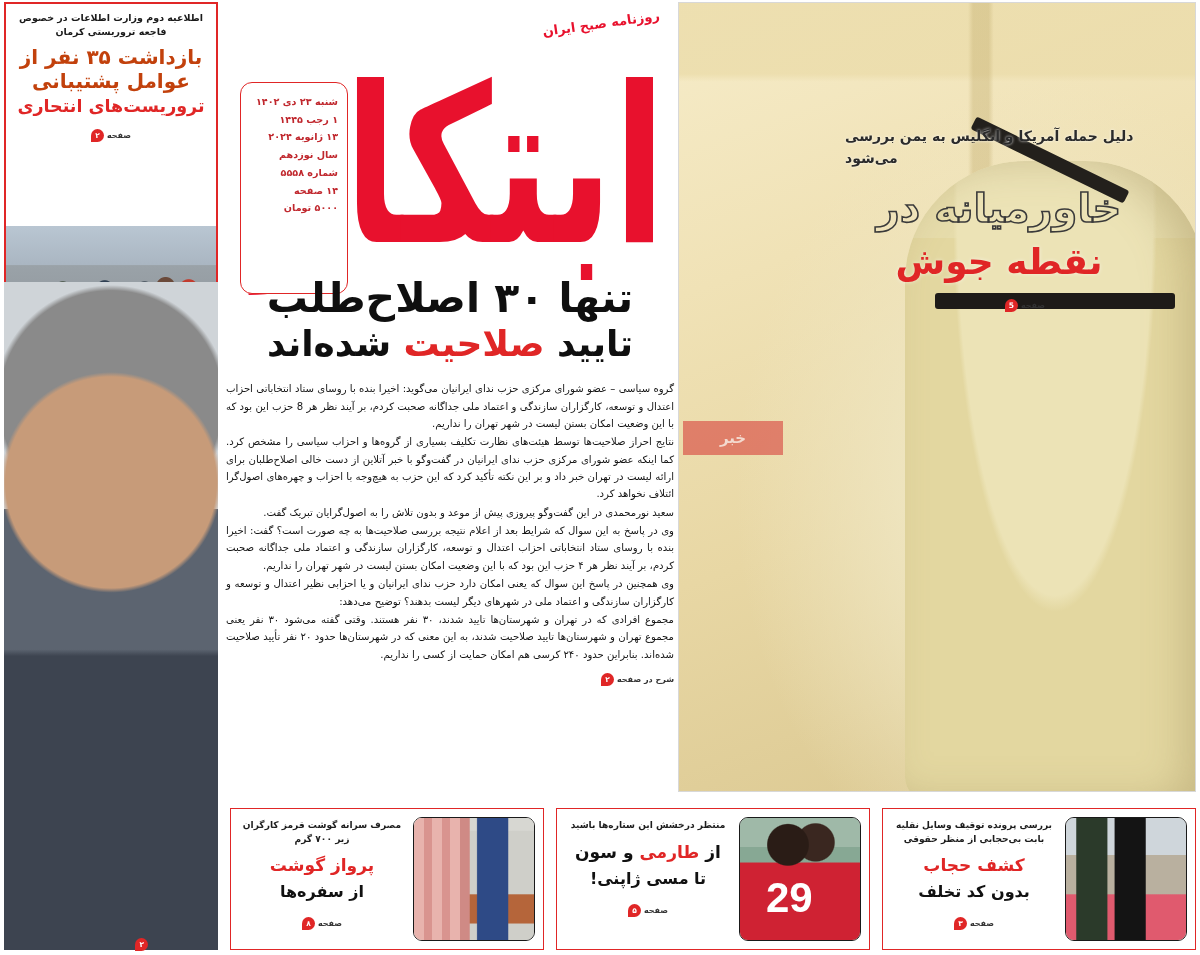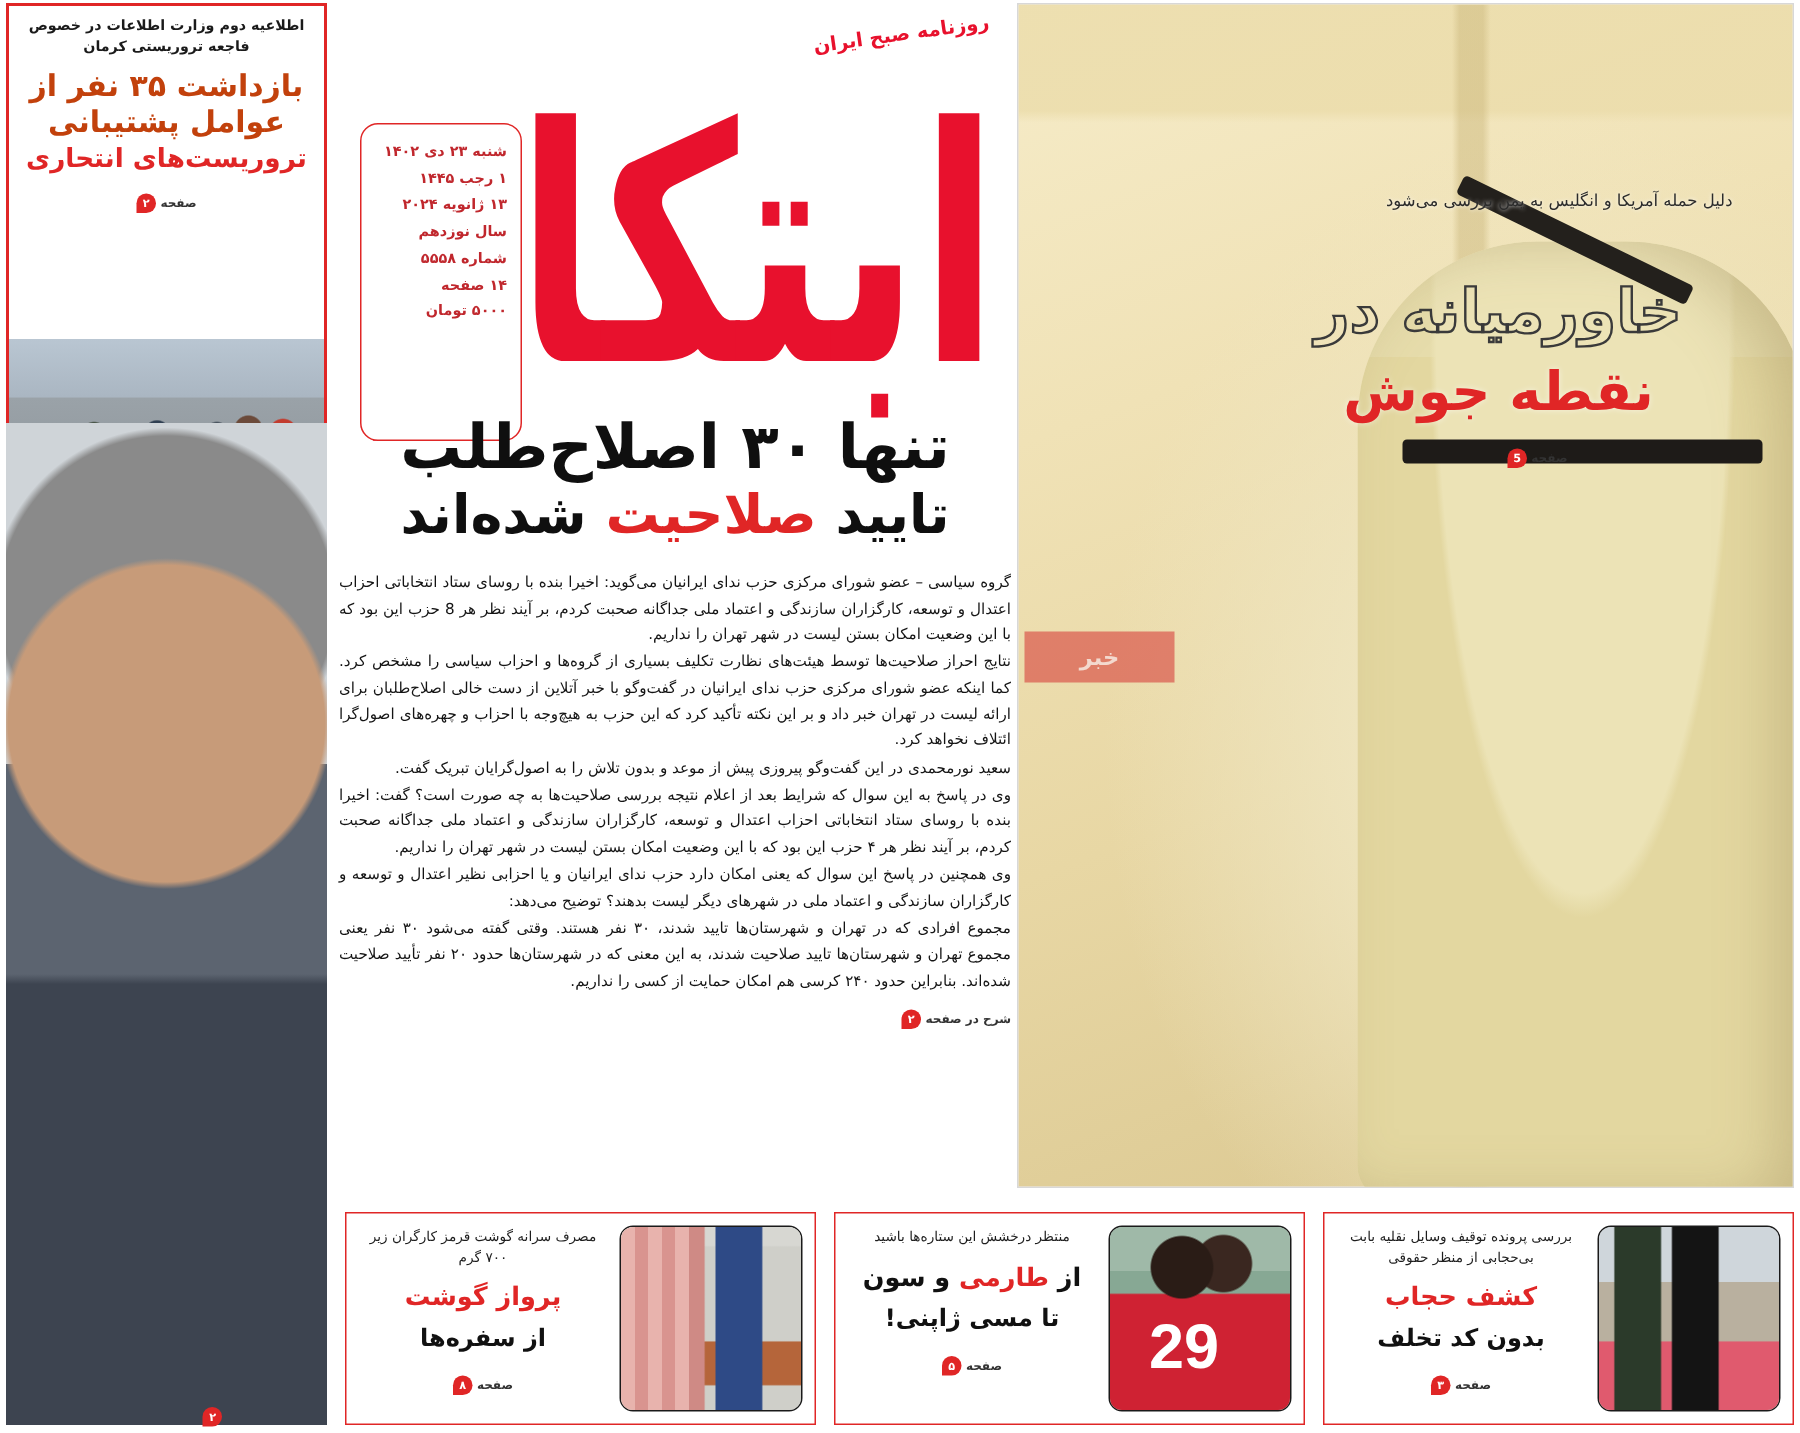--- a/index.html
+++ b/index.html
@@ -188,22 +188,22 @@
   .rightblock {
     position: absolute; left: 678px; top: 2px;
     width: 518px; height: 790px;
     border: 1.6px solid #d8d8d8;
     background: #f3ead7;
     overflow: hidden;
   }
   .rb-photo { position: absolute; inset: 0; }
   .rb-kicker {
     position: absolute; right: 40px; top: 122px; width: 310px;
-    font-size: 11px; font-weight: 400; color: #2b2b2b;
-    text-align: right; direction: rtl; line-height: 1.6;
+    font-size: 14px; font-weight: 700; color: #2b2b2b;
+    text-align: left; direction: rtl; line-height: 1.6;
     text-shadow: 0 0 3px rgba(255,255,255,.9);
   }
   .rb-h1 {
     position: absolute; right: 36px; top: 182px; width: 320px;
     font-size: 40px; font-weight: 900; direction: rtl; text-align: center;
     color: transparent;
     -webkit-text-stroke: 1.6px #3a3a3a;
     letter-spacing: -1px;
   }
   .rb-h2 {
@@ -242,21 +242,21 @@
     width: 122px; height: 124px;
     border-radius: 9px; overflow: hidden;
     border: 1.5px solid #1a1a1a;
     background: #c8c8c8;
   }
   .card-text {
     position: absolute; left: 8px; top: 10px; right: 138px;
     direction: rtl; text-align: center;
   }
   .card-kicker {
-    font-size: 9.1px; font-weight: 400; color: #1d1d1d; line-height: 1.5;
+    font-size: 9.1px; font-weight: 700; color: #1d1d1d; line-height: 1.5;
   }
   .card-h1 {
     margin-top: 9px;
     font-size: 17px; font-weight: 900; color: #e02626; letter-spacing: -.4px;
   }
   .card-h1 .blk { color: #111; }
   .card-h2 {
     margin-top: 7px;
     font-size: 16px; font-weight: 900; color: #111; letter-spacing: -.4px;
   }

